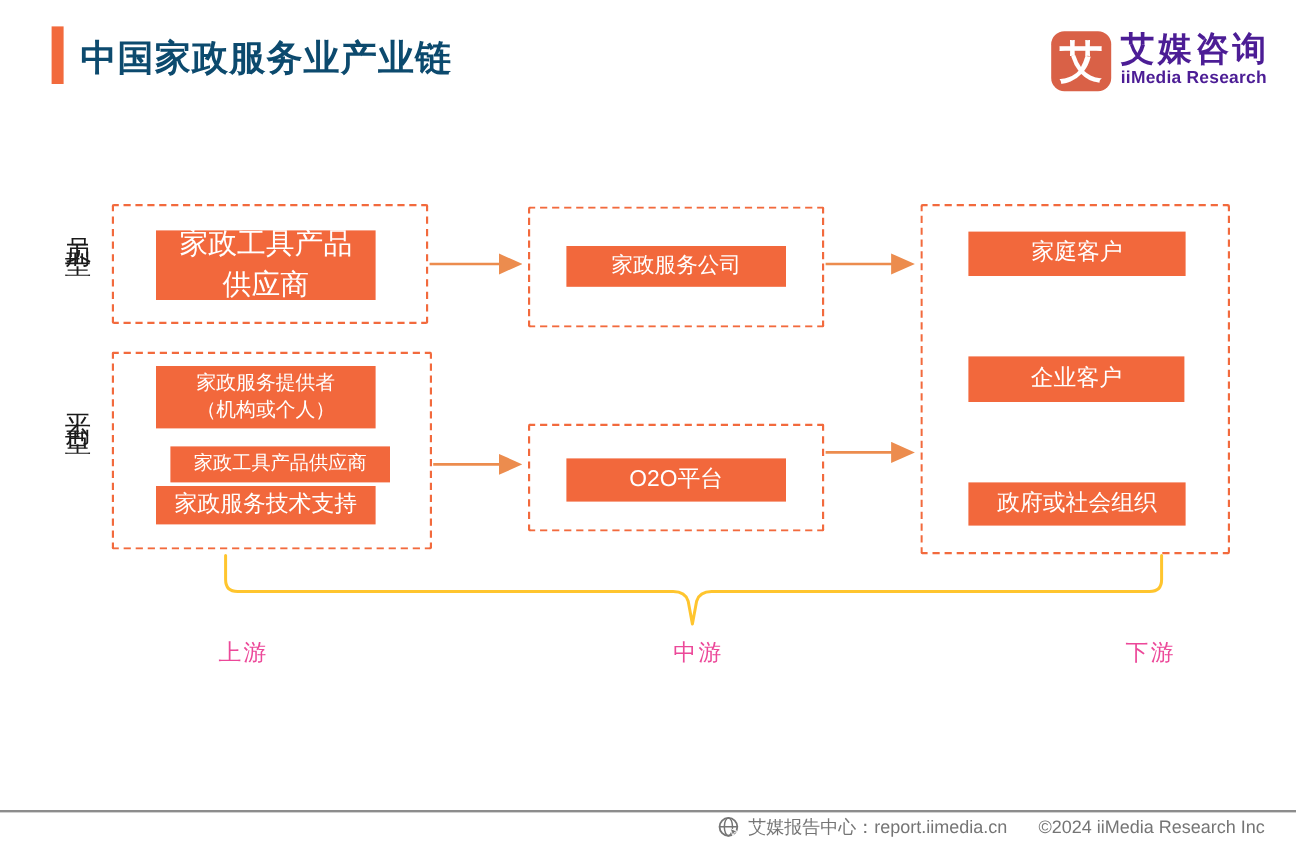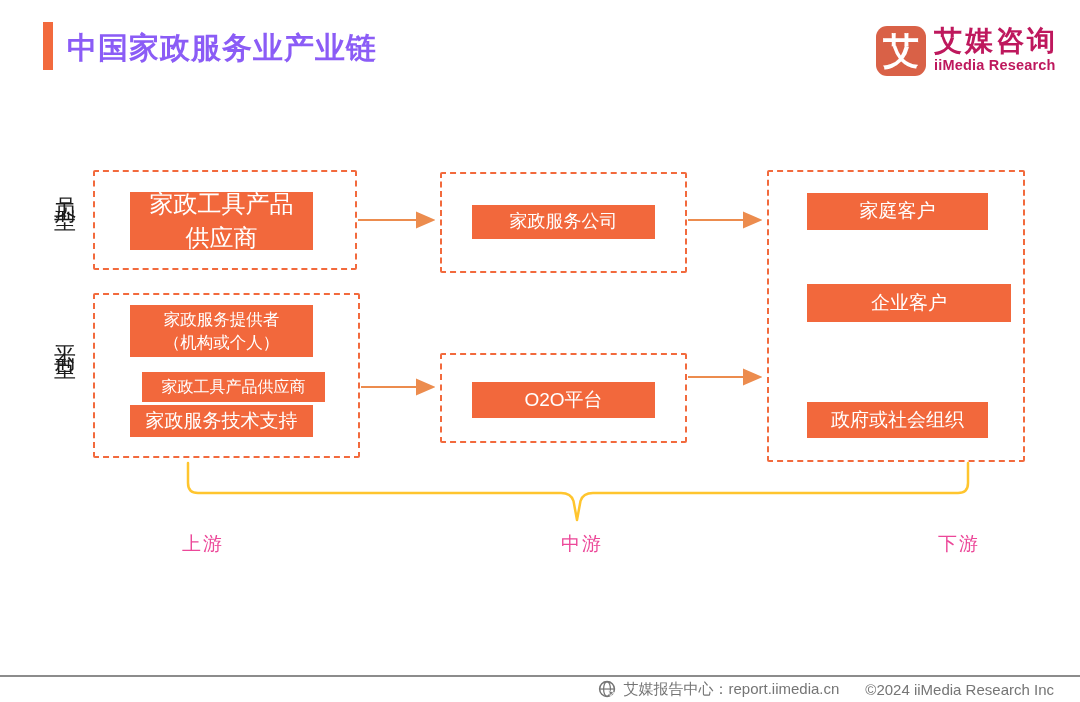--- a/index.html
+++ b/index.html
@@ -2,25 +2,25 @@
 <html><head>
 <meta charset="utf-8">
 <style>
   * { margin:0; padding:0; box-sizing:border-box; }
   html,body { background:#ffffff; }
   body { font-family:"Liberation Sans","DejaVu Sans",sans-serif; }
   .canvas { position:relative; width:1080px; height:702px; background:#ffffff; overflow:hidden; }
 
   
   .title-accent { position:absolute; left:43px; top:22px; width:10px; height:48px; background:#F26A3D; }
-  .page-title { position:absolute; left:67px; top:28px; font-size:30px; font-weight:bold; color:#8b5cf6; letter-spacing:1px; }
+  .page-title { position:absolute; left:67px; top:28px; font-size:30px; font-weight:bold; color:#0c4a6e; letter-spacing:1px; }
   .logo { position:absolute; right:22px; top:26px; display:flex; align-items:flex-start; }
   .logo-icon { width:50px; height:50px; background:#D96147; border-radius:11px; color:#ffffff;
                font-size:36px; font-weight:bold; display:flex; align-items:center; justify-content:center; }
-  .logo-text { margin-left:8px; color:#be185d; }
+  .logo-text { margin-left:8px; color:#4c1d95; }
   .logo-cn { font-size:28px; font-weight:bold; letter-spacing:3px; line-height:30px; }
   .logo-en { font-size:14.5px; font-weight:bold; letter-spacing:0.2px; line-height:18px; }
 
   
   .vlabel { position:absolute; writing-mode:vertical-rl; text-orientation:upright;
             font-size:22px; color:#1a1a1a; letter-spacing:6px; }
   .vlabel-employee { left:50px; top:180px; }
   .vlabel-platform { left:50px; top:328px; }
 
   .dashed-box { position:absolute; border:2px dashed #F26A3D; background:#ffffff; border-radius:2px; }
@@ -28,21 +28,21 @@
   .db-b { left:440px; top:172px; width:247px; height:101px; }
   .db-c { left:767px; top:170px; width:258px; height:292px; }
   .db-d { left:93px;  top:293px; width:267px; height:165px; }
   .db-e { left:440px; top:353px; width:247px; height:90px; }
 
   .onode { position:absolute; background:#F2683C; color:#ffffff; display:flex; flex-direction:column;
            align-items:center; justify-content:center; text-align:center; line-height:1.4; }
   .n-emp-sup   { left:130px; top:192px; width:183px; height:58px; font-size:24px; }
   .n-svc-co    { left:472px; top:205px; width:183px; height:34px; font-size:18px; }
   .n-family    { left:807px; top:193px; width:181px; height:37px; font-size:19px; }
-  .n-enterprise{ left:807px; top:284px; width:204px; height:38px; font-size:19px; }
+  .n-enterprise{ left:807px; top:297px; width:180px; height:38px; font-size:19px; }
   .n-gov       { left:807px; top:402px; width:181px; height:36px; font-size:19px; }
   .n-provider  { left:130px; top:305px; width:183px; height:52px; font-size:16.5px; }
   .n-plat-sup  { left:130px; top:372px; width:183px; height:30px; font-size:16px;margin-left:12px; }
   .n-plat-tech { left:130px; top:405px; width:183px; height:32px; font-size:19px; }
   .n-o2o       { left:472px; top:382px; width:183px; height:36px; font-size:19px; }
 
   .overlay { position:absolute; left:0; top:0; width:1080px; height:702px; pointer-events:none; }
 
   .stage-label { position:absolute; font-size:19px; color:#ec4899; letter-spacing:2px; }
   .stage-up   { left:182px; top:531px; }

